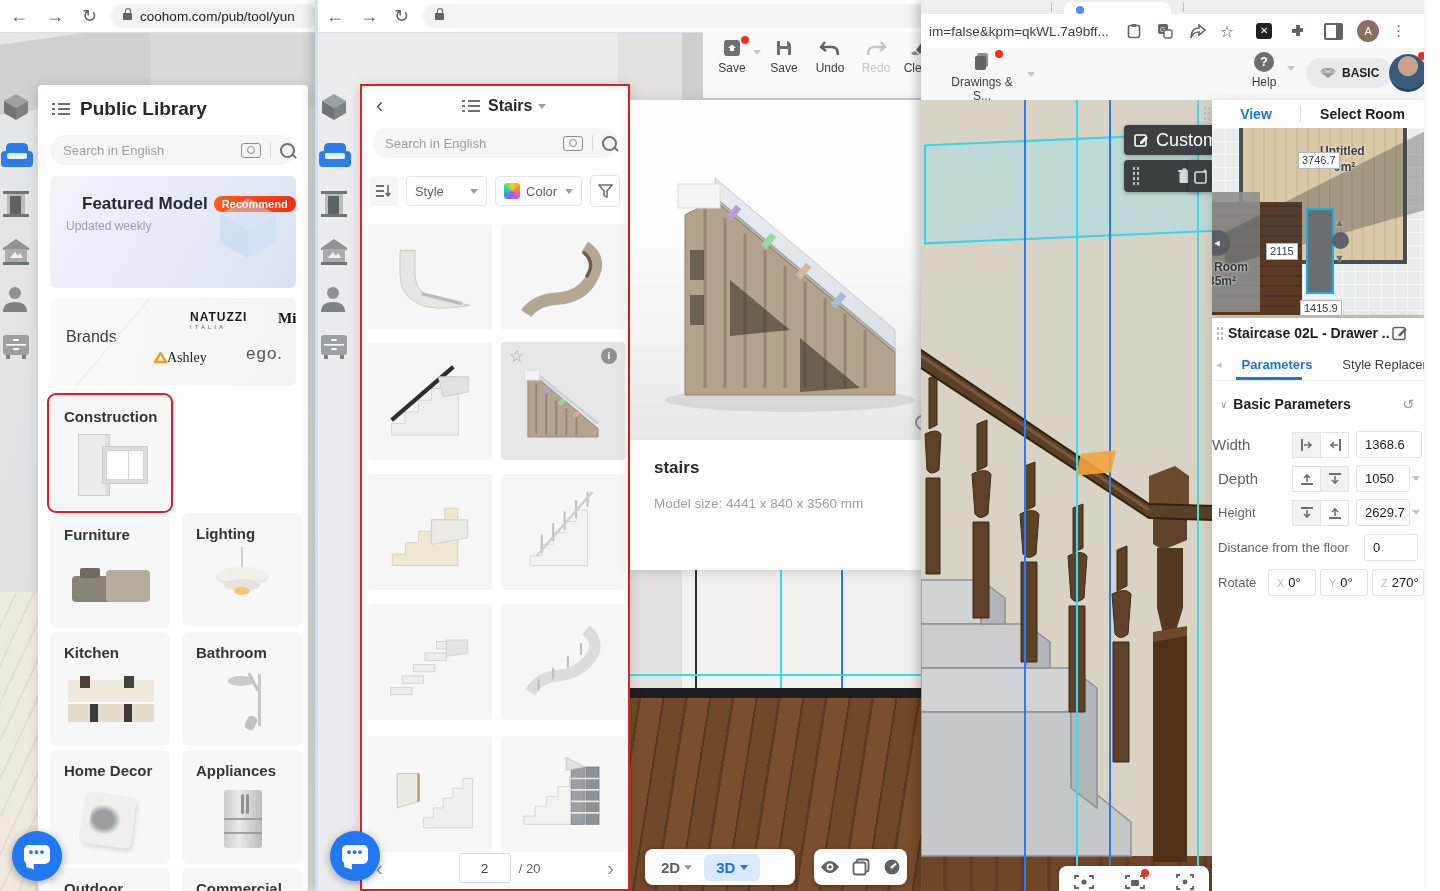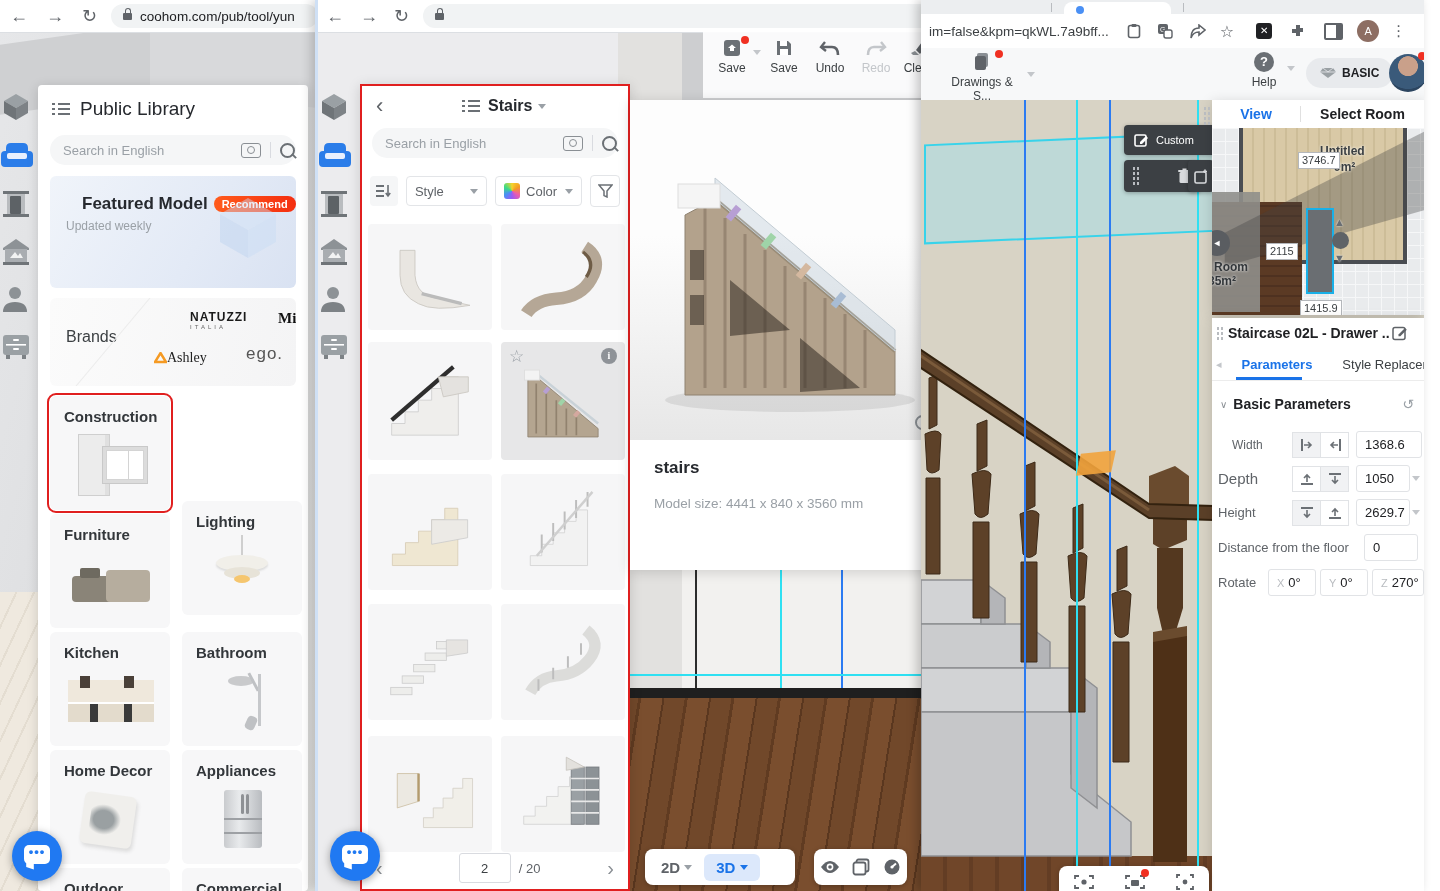--- a/index.html
+++ b/index.html
@@ -120,21 +120,21 @@
         <rect x="13" y="7" width="6" height="2" rx="1" fill="#fff"></rect>
         <rect x="13" y="16" width="6" height="2" rx="1" fill="#fff"></rect>
         <rect x="6" y="23" width="4" height="4" fill="#7d8286"></rect>
         <rect x="22" y="23" width="4" height="4" fill="#7d8286"></rect>
       </svg>
   </div>
 
   <div class="abs panel" style="left:38px;top:85px;width:270px;height:806px;border-radius:4px">
     <div class="row" style="height:48px;padding-left:14px">
       <span class="listico"></span>
-      <span style="font-size:19px;font-weight:normal;color:#26292e;margin-left:10px">Public Library</span>
+      <span style="font-size:19px;font-weight:bold;color:#26292e;margin-left:10px">Public Library</span>
     </div>
     <div class="srch" style="margin:2px 12px 0;height:30px">
       <input placeholder="Search in English" style="">
       <span class="camico"></span>
       <span class="vdiv"></span>
       <span class="mag" style="margin-right:14px"></span>
     </div>
 
     <div class="abs" style="left:12px;top:91px;width:246px;height:112px;border-radius:6px;background:linear-gradient(120deg,#f0f4fa 0%,#e3eaf6 60%,#d9e2f2 100%);overflow:hidden">
       <svg class="abs" style="right:8px;top:14px" width="80" height="80" viewBox="0 0 80 80" opacity=".45">
@@ -172,21 +172,21 @@
       <div class="abs" style="left:52px;top:50px;width:46px;height:38px;background:#dcdcdc;border:1px solid #c9c9c9;padding:3px;box-sizing:border-box">
           <div style="width:100%;height:100%;background:#fff;border:1px solid #d4d4d4;box-sizing:border-box;background:linear-gradient(90deg,#fff 0 58%,#d4d4d4 58% 60%,#fff 60%)"></div>
         </div>
     </div>
     <div class="cat" style="left:12px;top:429px;width:120px;height:114px">
       <b>Furniture</b>
       <div class="abs" style="left:22px;top:62px;width:50px;height:26px;background:#8a8478;border-radius:4px"></div>
       <div class="abs" style="left:56px;top:56px;width:44px;height:32px;background:#b6ad9e;border-radius:4px"></div>
       <div class="abs" style="left:30px;top:54px;width:20px;height:10px;background:#6e6a60;border-radius:2px"></div>
     </div>
-    <div class="cat" style="left:144px;top:416px;width:120px;height:114px">
+    <div class="cat" style="left:144px;top:428px;width:120px;height:114px">
       <b>Lighting</b>
       <div class="abs" style="left:59px;top:34px;width:2px;height:22px;background:#cfcfcf"></div>
       <div class="abs" style="left:34px;top:54px;width:52px;height:16px;background:#f1efe9;border-radius:50%;box-shadow:0 2px 2px #ddd"></div>
       <div class="abs" style="left:42px;top:66px;width:36px;height:12px;background:#e7e3d8;border-radius:50%"></div>
       <div class="abs" style="left:52px;top:74px;width:16px;height:8px;background:#f5c66f;border-radius:50%"></div>
     </div>
     <div class="cat" style="left:12px;top:547px;width:120px;height:114px">
       <b>Kitchen</b>
       <div class="abs" style="left:18px;top:48px;width:86px;height:22px;background:#efe8dc;border-bottom:3px solid #fff"></div>
       <div class="abs" style="left:18px;top:72px;width:86px;height:18px;background:#e3dbcc;background-image:linear-gradient(90deg,transparent 0 22px,#3a3a3a 22px 30px,transparent 30px 56px,#3a3a3a 56px 64px,transparent 64px)"></div>
@@ -643,21 +643,21 @@
     <div class="cyan-v" style="left:276px;top:0;height:791px"></div>
 
     <div class="abs" style="left:158px;top:352px;width:34px;height:22px;background:#f2a33c;opacity:.9;transform:skew(-18deg) rotate(-6deg)"></div>
   </div>
 
   <div class="darkbtn" style="left:203px;top:125px;width:92px;height:30px;padding-left:10px">
     <svg width="15" height="15" viewBox="0 0 15 15">
         <rect x="1" y="2" width="11" height="11" rx="1.5" fill="none" stroke="#fff" stroke-width="1.6"></rect>
         <path d="M6 9l6-6 2 2-6 6H6z" fill="#fff"></path>
       </svg>
-    <span style="font-size:11px;margin-left:7px">Custom</span>
+    <span style="font-size:18px;margin-left:7px">Custom</span>
   </div>
   <div class="darkbtn" style="left:203px;top:160px;width:60px;height:32px;padding:0 8px;justify-content:space-between">
     <span class="dragdots"></span>
     <svg width="15" height="16" viewBox="0 0 15 16">
         <rect x="2.5" y="4" width="10" height="11" rx="1.5" fill="#d9dbde"></rect>
         <rect x="1" y="2" width="13" height="2" rx="1" fill="#d9dbde"></rect>
         <rect x="5.5" y="0.5" width="4" height="2" fill="#d9dbde"></rect>
       </svg>
   </div>
   <div class="darkbtn" style="left:267px;top:160px;width:26px;height:32px;justify-content:center">
@@ -716,21 +716,21 @@
       <span style="font-size:13px;color:#3c4043;margin-left:30px;white-space:nowrap">Style Replaceme</span>
       <span style="position:absolute;left:24px;bottom:0;width:66px;height:3px;background:#1a73e8"></span>
     </div>
     <div class="row" style="height:34px;padding:6px 10px 0 8px">
       <span style="font-size:10px;color:#8a8f94">∨</span>
       <span style="font-size:14px;font-weight:bold;color:#202124;margin-left:6px">Basic Parameters</span>
       <span style="margin-left:auto;font-size:14px;color:#9aa0a6">↺</span>
     </div>
 
     <div class="row" style="height:27px;margin:10px 0 0 0;position:relative">
-      <span style="font-size:12px;color:#5f6368;margin-left:20px">Width</span>
+      <span style="font-size:15px;color:#5f6368;margin-left:0">Width</span>
       <span class="row" style="position:absolute;left:80px">
         <span class="alnbtn sel">
             <svg width="14" height="12" viewBox="0 0 14 12">
               <path d="M2 0v12" stroke="#6b7075" stroke-width="2"></path>
               <path d="M4 6h7M8 3l3 3-3 3" stroke="#6b7075" stroke-width="1.6" fill="none"></path>
             </svg>
           </span>
         <span class="alnbtn">
             <svg width="14" height="12" viewBox="0 0 14 12">
               <path d="M12 0v12" stroke="#6b7075" stroke-width="2"></path>

